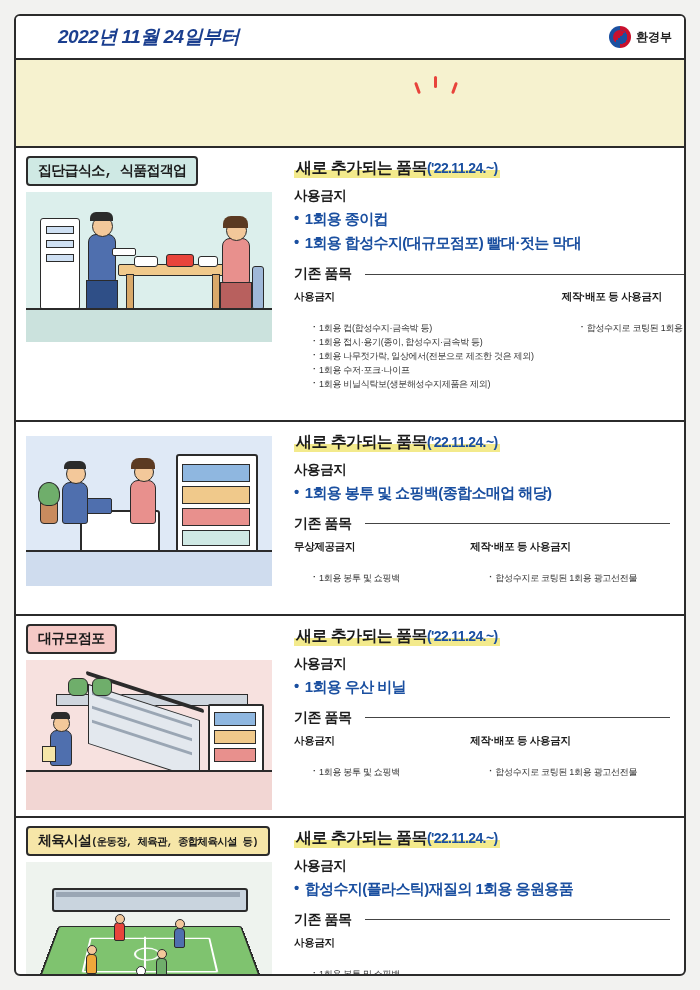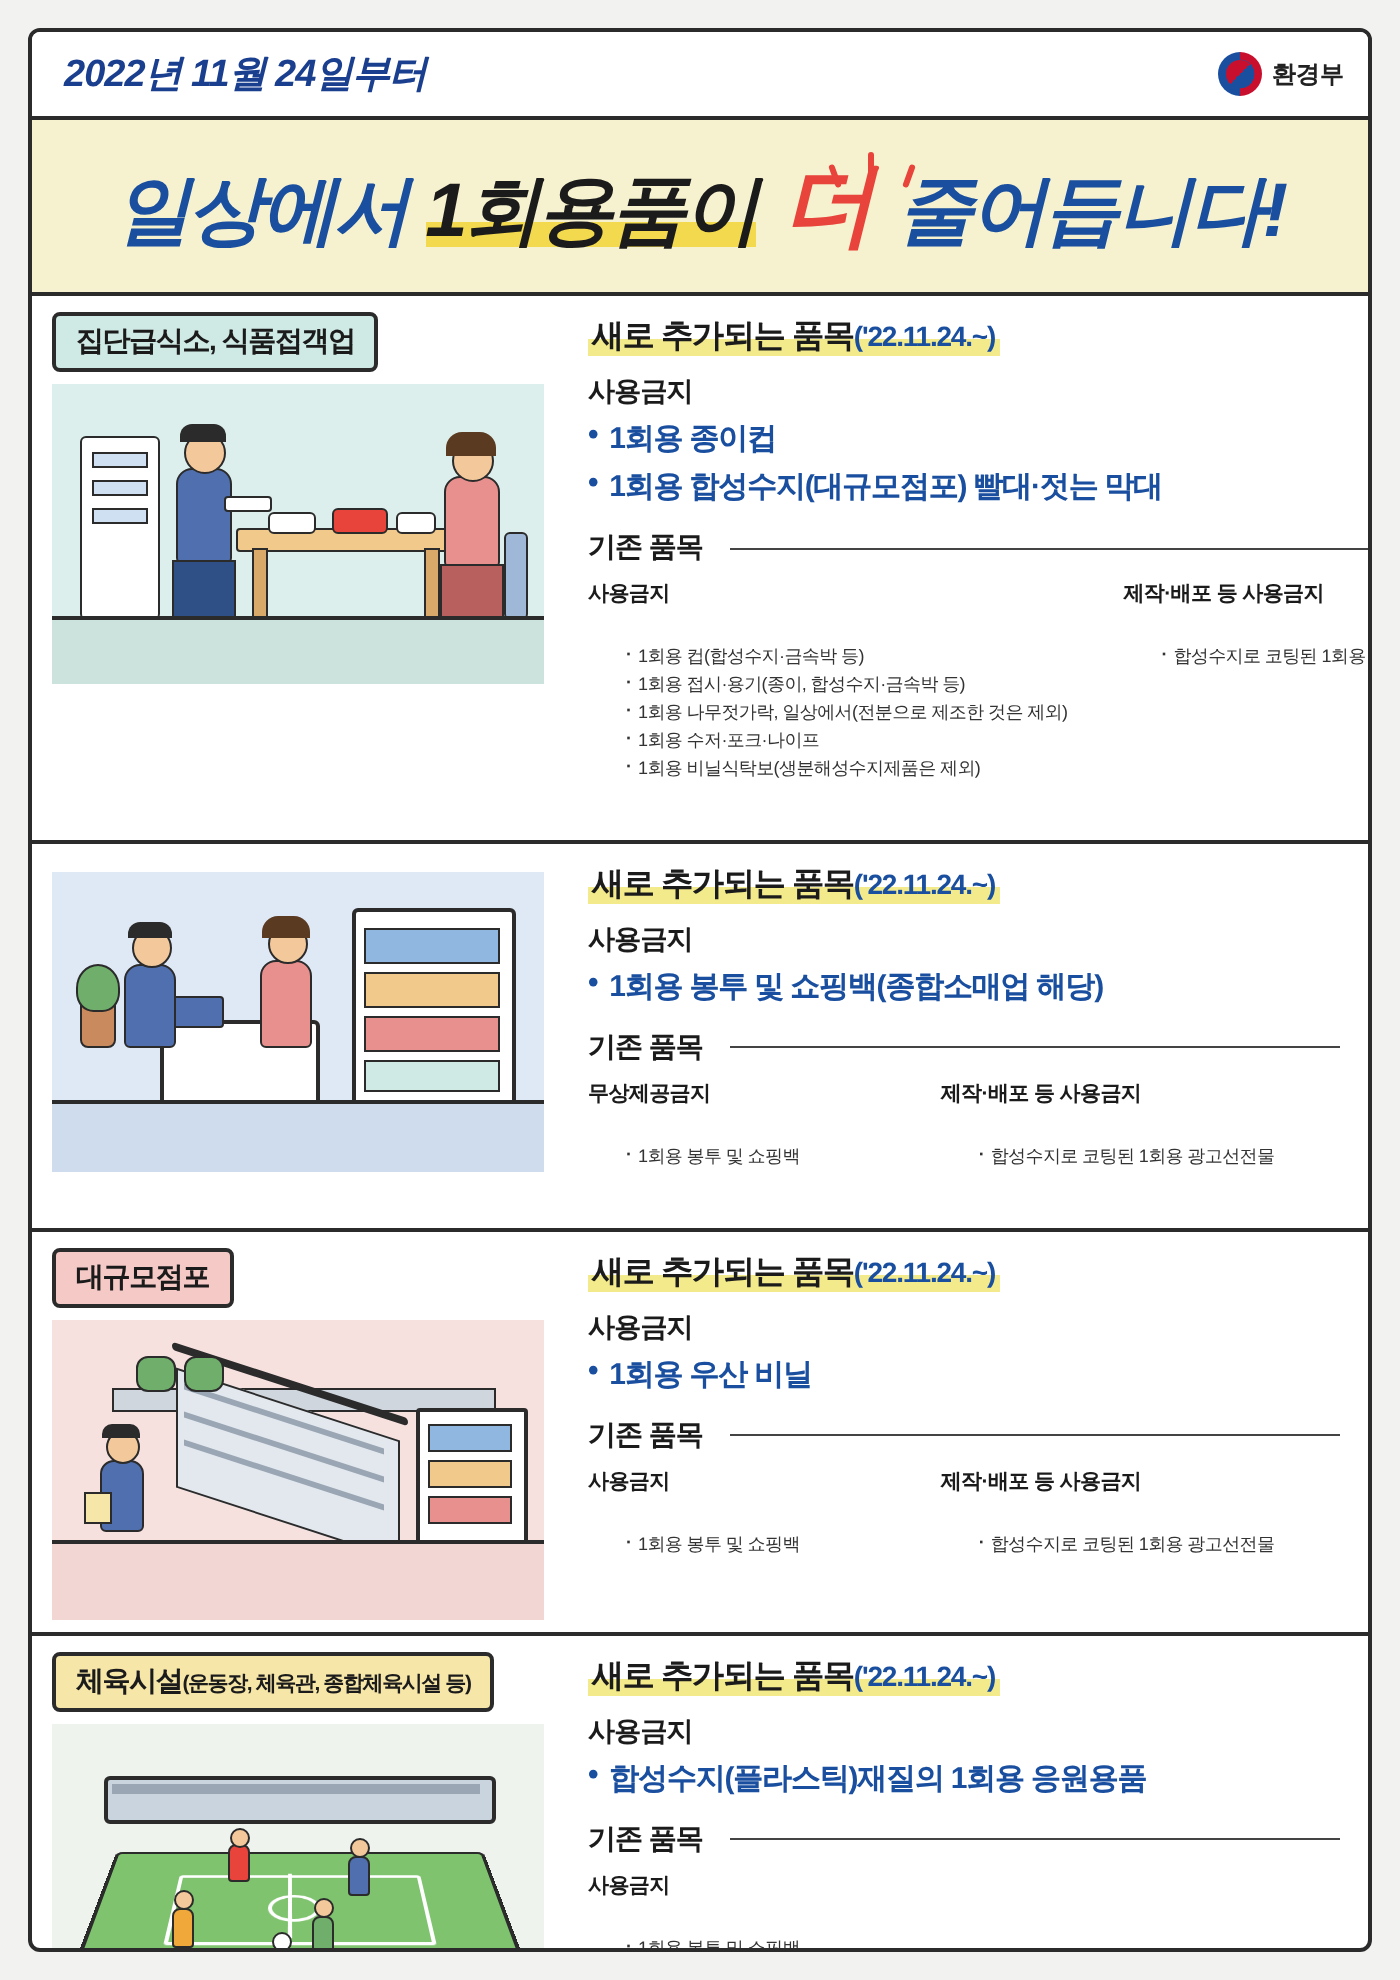--- a/index.html
+++ b/index.html
@@ -41,20 +41,21 @@
     padding: 0 12px 0 16px;
     box-sizing: border-box;
     background: #fff;
   }
   .header-date {
     font-size: 19px;
     font-weight: bold;
     color: #1b3f8f;
     letter-spacing: -0.5px;
     font-style: italic;
+    margin-left: 26px;
   }
   .ministry {
     display: flex;
     align-items: center;
     gap: 5px;
   }
   .ministry-mark {
     width: 22px; height: 22px;
     border-radius: 50%;
     background:
@@ -133,20 +134,21 @@
     display: inline-block;
     border: 2px solid #2b2b2b;
     border-radius: 4px;
     padding: 4px 10px;
     font-size: 14px;
     font-weight: bold;
     color: #1b1b1b;
     letter-spacing: -0.7px;
     background: #cfe9e4;
     white-space: nowrap;
+    font-family: Liberation Mono, monospace;
   }
   .sec-tag .sub { font-size: 10.5px; font-weight: bold; }
   .tag-teal   { background: #cfe9e4; }
   .tag-blue   { background: #cfe0f3; }
   .tag-pink   { background: #f5c9c6; }
   .tag-yellow { background: #f6e6a8; }
 
   .illus {
     margin-top: 6px;
     width: 246px;
@@ -257,26 +259,20 @@
 
     <div class="header-bar">
       <div class="header-date">2022년 11월 24일부터</div>
       <div class="ministry">
         <div class="ministry-mark"></div>
         <div class="ministry-name">환경부</div>
       </div>
     </div>
 
     <div class="title-band">
-      <div class="title-text">
-        <span class="blue">일상에서</span>
-        <span class="under">1회용품이</span>
-        <span class="big-red">더</span>
-        <span class="blue">줄어듭니다!</span>
-      </div>
       <div class="spark" style="left:400px; top:22px; transform:rotate(-20deg);"></div>
       <div class="spark" style="left:418px; top:16px;"></div>
       <div class="spark" style="left:437px; top:22px; transform:rotate(20deg);"></div>
     </div>
 
     <div class="section">
       <div class="sec-left">
         <div class="sec-tag tag-teal">
           <span>집단급식소, 식품접객업</span>
         </div>

